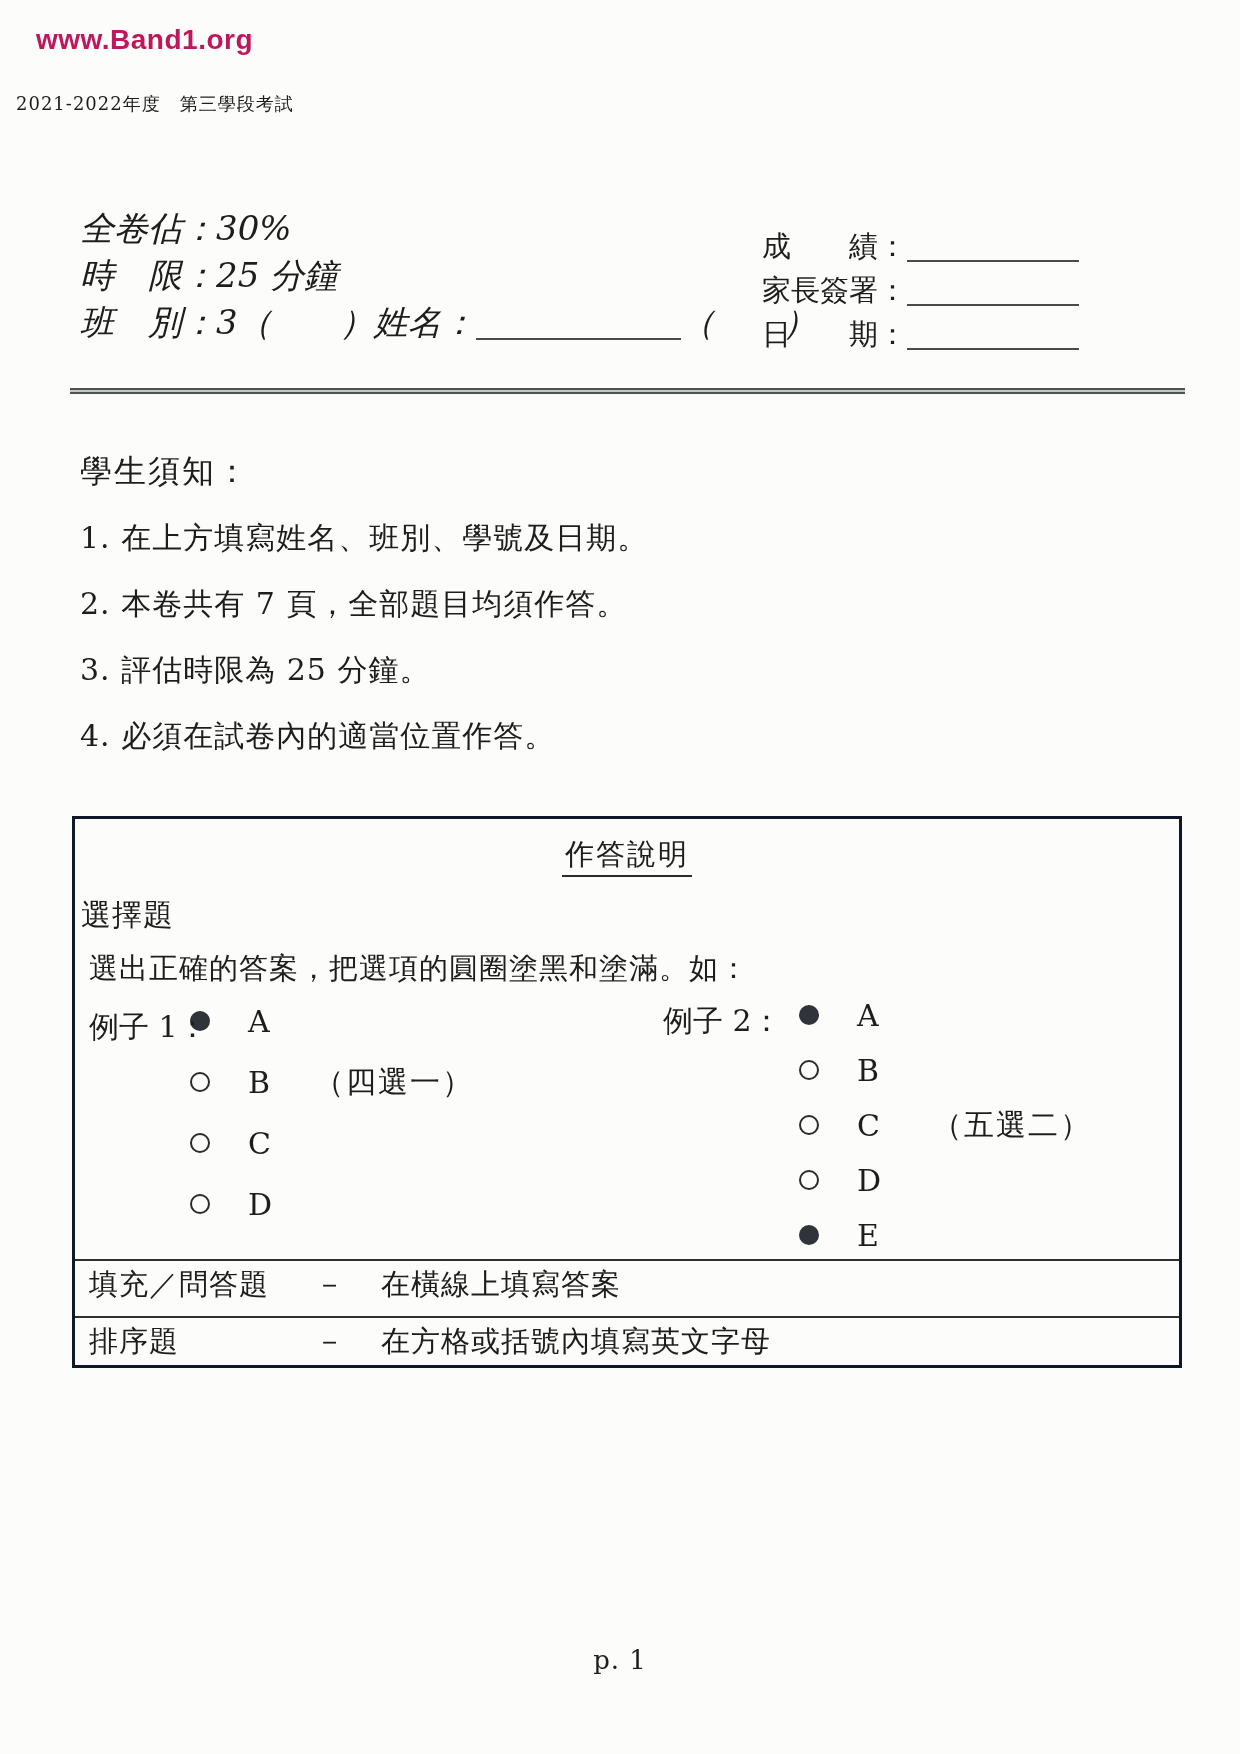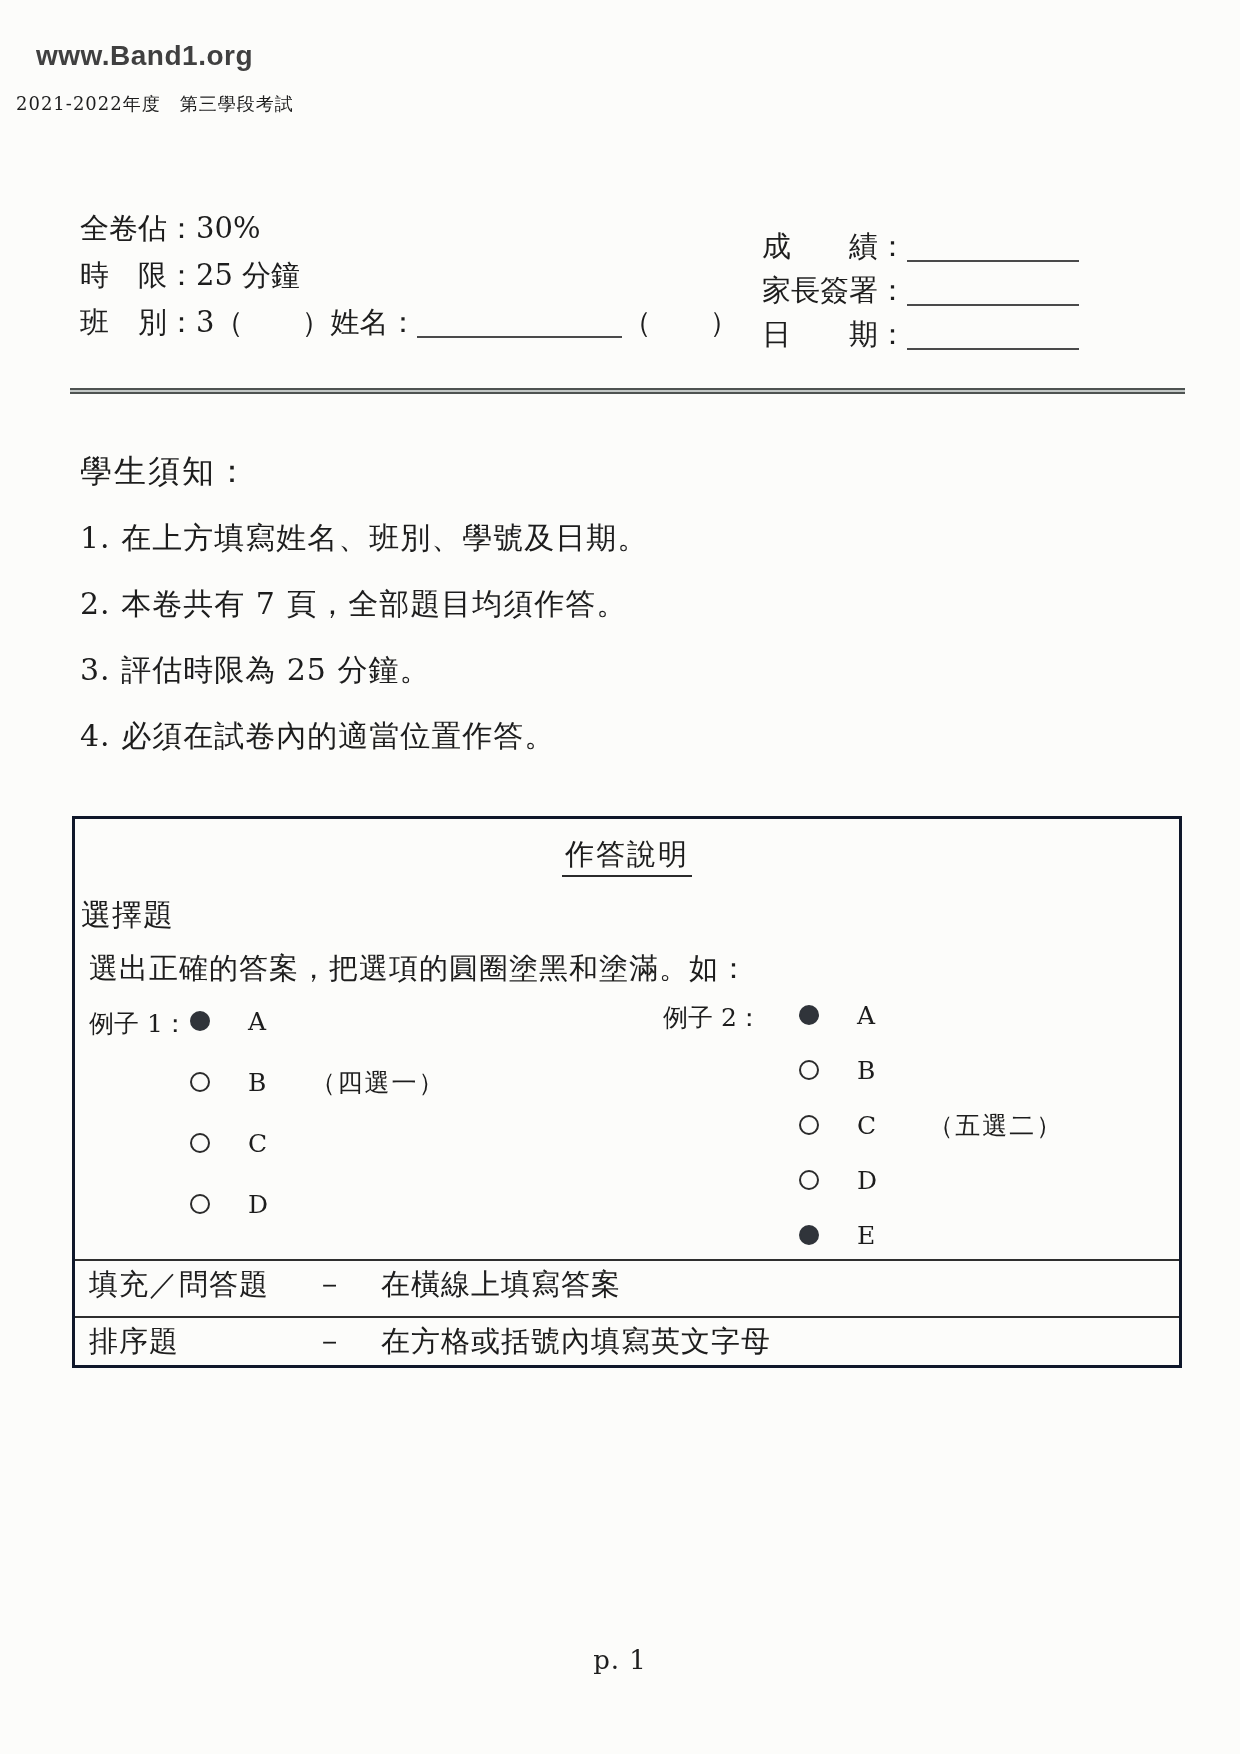--- a/index.html
+++ b/index.html
@@ -5,26 +5,26 @@
   html,body{margin:0;padding:0;background:#d9d9d9;}
   .page{
     position:relative;width:1240px;height:1754px;margin:0 auto;
     background:#fcfcfa;color:#1d1d1d;
     font-family:"DejaVu Serif","Liberation Serif",serif;
     overflow:hidden;
   }
   .watermark{
     position:absolute;left:36px;top:24px;
     font-family:"Liberation Sans","DejaVu Sans",sans-serif;
-    font-size:28px;font-weight:600;color:#404040;letter-spacing:.5px;margin-top:16px;
+    font-size:28px;font-weight:600;color:#be185d;letter-spacing:.5px;
   }
   .title1{position:absolute;left:0;right:0;top:92px;text-align:left;font-size:18px;letter-spacing:1px;margin-left:16px;}
   .title2{position:absolute;left:0;right:0;top:131px;text-align:center;font-size:28px;letter-spacing:2px;}
 
-  .meta-left{position:absolute;left:80px;top:205px;font-size:29px;line-height:47px;white-space:nowrap;}
+  .meta-left{position:absolute;left:80px;top:205px;font-size:34px;line-height:47px;white-space:nowrap;font-style:italic;}
   .meta-right{position:absolute;left:762px;top:224px;font-size:29px;line-height:44px;white-space:nowrap;}
   .blank{display:inline-block;border-bottom:2px solid #4a4a4a;height:30px;vertical-align:-6px;}
   .blank.name{width:205px;}
   .blank.short{width:172px;}
 
   .rule{
     position:absolute;left:70px;top:388px;width:1115px;height:2px;
     background:#c3c8c6;border-top:2px solid #4e5351;border-bottom:2px solid #4e5351;
   }
 
@@ -36,21 +36,21 @@
     position:absolute;left:72px;top:816px;width:1110px;height:552px;
     border:3px solid #0f172a;box-sizing:border-box;
   }
   .box-title{
     position:absolute;left:0;right:0;top:16px;text-align:center;font-size:29px;letter-spacing:2px;
   }
   .box-title span{border-bottom:2px solid #2b2b2b;padding:0 3px 4px 3px;}
   .mc-heading{position:absolute;left:6px;top:76px;font-size:30px;letter-spacing:1px;font-family:Liberation Serif, serif;}
   .mc-instruction{position:absolute;left:14px;top:130px;font-size:29px;letter-spacing:1px;}
 
-  .example{position:absolute;font-size:25px;}
+  .example{position:absolute;font-size:30px;}
   .example .ex-label{position:absolute;left:0;top:2px;white-space:nowrap;}
   .ex1{left:14px;top:186px;}
   .ex2{left:588px;top:180px;}
   .ex1 .options{margin-left:101px;}
   .ex2 .options{margin-left:136px;}
   .opt-row{display:flex;align-items:center;height:32px;white-space:nowrap;}
   .ex1 .opt-row{margin-bottom:29px;}
   .ex2 .opt-row{margin-bottom:23px;}
   .radio{
     display:inline-block;width:20px;height:20px;border-radius:50%;

